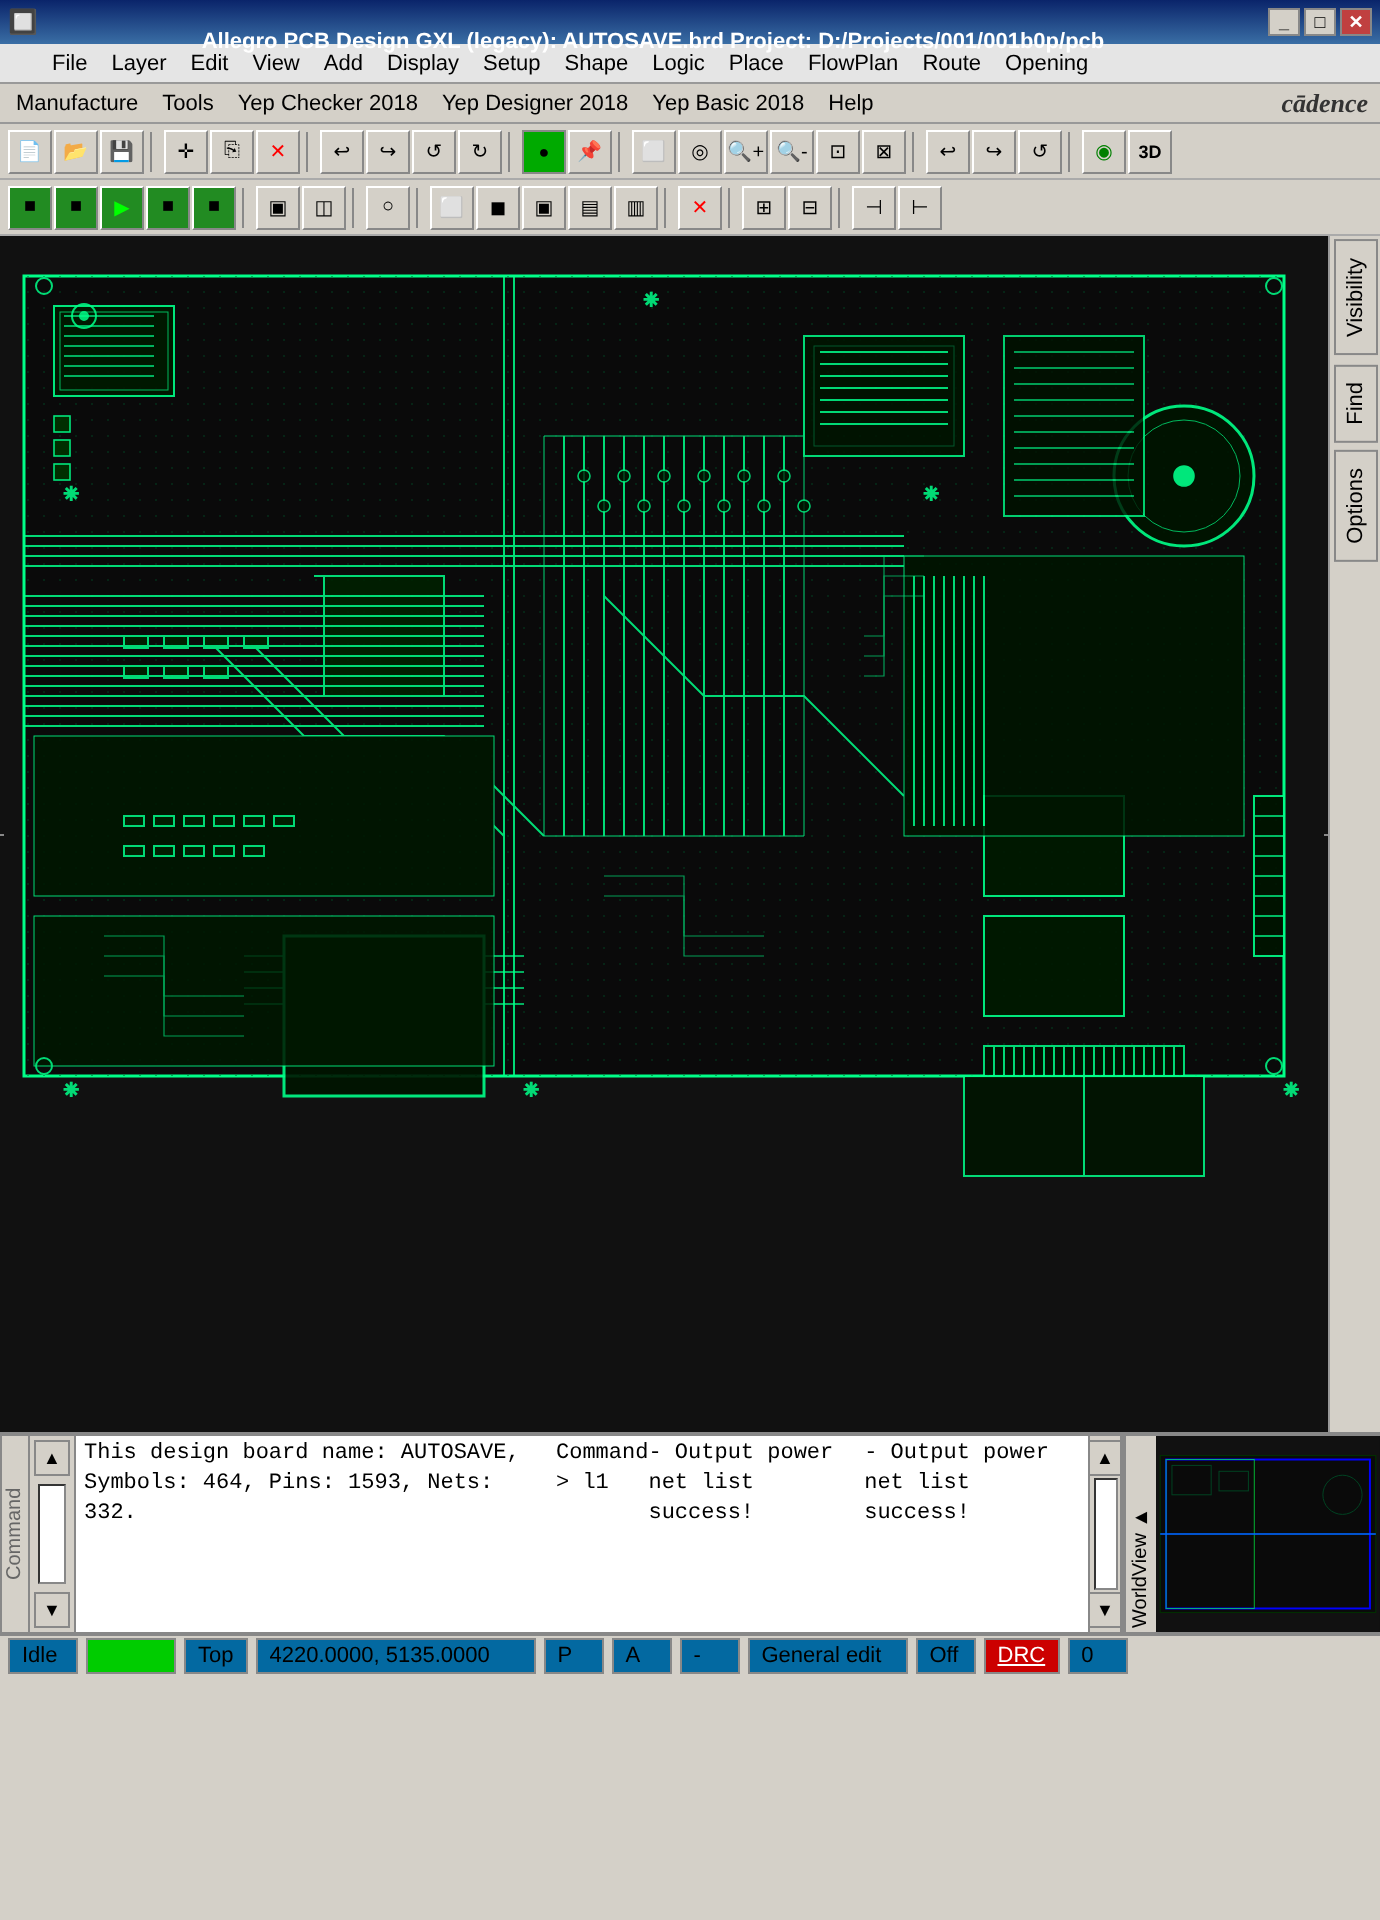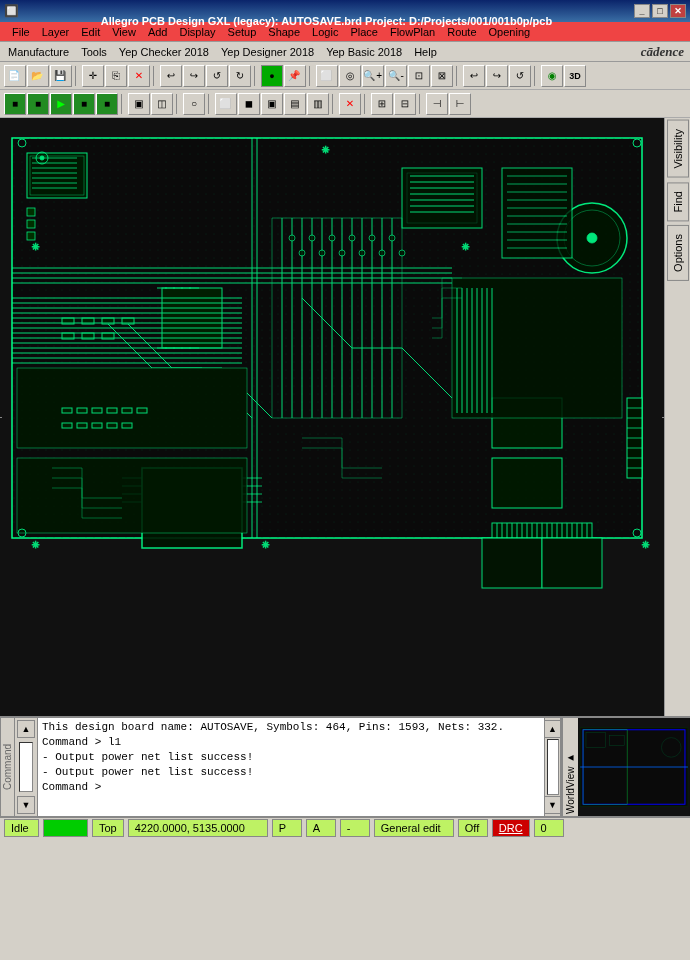--- a/index.html
+++ b/index.html
@@ -33,25 +33,25 @@
       border: 1px solid #888;
       font-size: 9px;
       display: flex; align-items: center; justify-content: center;
       cursor: pointer; color: #000;
     }
     .win-btn.close { background: #c04040; color: white; }
 
     
     #menu-bar {
       height: 20px;
-      background: #ef4444;
+      background: #e5e5e5;
       border-bottom: 1px solid #999;
       display: flex;
       align-items: center;
-      padding: 0 6px;
+      padding: 0 20px;
     }
     .menu-item {
       padding: 2px 6px;
       font-size: 11px;
       cursor: pointer;
       color: #000;
     }
 
     
     #menu-bar2 {
@@ -148,22 +148,22 @@
       flex-direction: column;
     }
     #console-body {
       flex: 1;
       background: white;
       font-size: 11px;
       font-family: 'Courier New', monospace;
       padding: 2px 4px;
       overflow: hidden;
       display: flex;
-      flex-direction: column;
-      justify-content: flex-start;
+      flex-direction: row;
+      justify-content: flex-end;
     }
     .console-line { color: #000; line-height: 15px; }
     .console-line.success { color: #000; }
     #console-right {
       width: 24px;
       background: #d4d0c8;
       border-left: 1px solid #888;
       display: flex;
       flex-direction: column;
       align-items: center;
@@ -194,21 +194,21 @@
       border-top: 2px solid #888;
       display: flex;
       align-items: center;
       padding: 0 4px;
       font-size: 11px;
       gap: 4px;
     }
     .status-seg {
       padding: 1px 6px;
       border: 1px solid #888;
-      background: #bef264;
+      background: #0369a1;
       height: 18px;
       display: flex; align-items: center;
       font-size: 11px;
       min-width: 30px;
     }
     .status-seg.green-bg { background: #00cc00; color: #000; }
     .status-seg.red-bg { background: #cc0000; color: white; }
 
     
     #pcb-svg {
@@ -610,21 +610,20 @@
     <div style="flex:1; width:14px; background:#fff; border:1px inset #888; margin:2px 0;"></div>
     <div class="scroll-btn">▼</div>
   </div>
 
   <div id="console-left">
     <div id="console-body">
       <div class="console-line">This design board name: AUTOSAVE, Symbols: 464, Pins: 1593, Nets: 332.</div>
       <div class="console-line">Command &gt; l1</div>
       <div class="console-line success"> - Output power net list success!</div>
       <div class="console-line success"> - Output power net list success!</div>
-      <div class="console-line">Command &gt;</div>
     </div>
   </div>
 
   <div style="width:16px; background:#d4d0c8; border-left:1px solid #888; display:flex; flex-direction:column; align-items:center; padding:2px;">
     <div class="scroll-btn">▲</div>
     <div style="flex:1; width:12px; background:#fff; border:1px inset #888; margin:1px 0;"></div>
     <div class="scroll-btn">▼</div>
   </div>
 
   <div id="worldview-panel" style="width:130px; border-left:2px solid #888; display:flex; flex-direction:column;">

